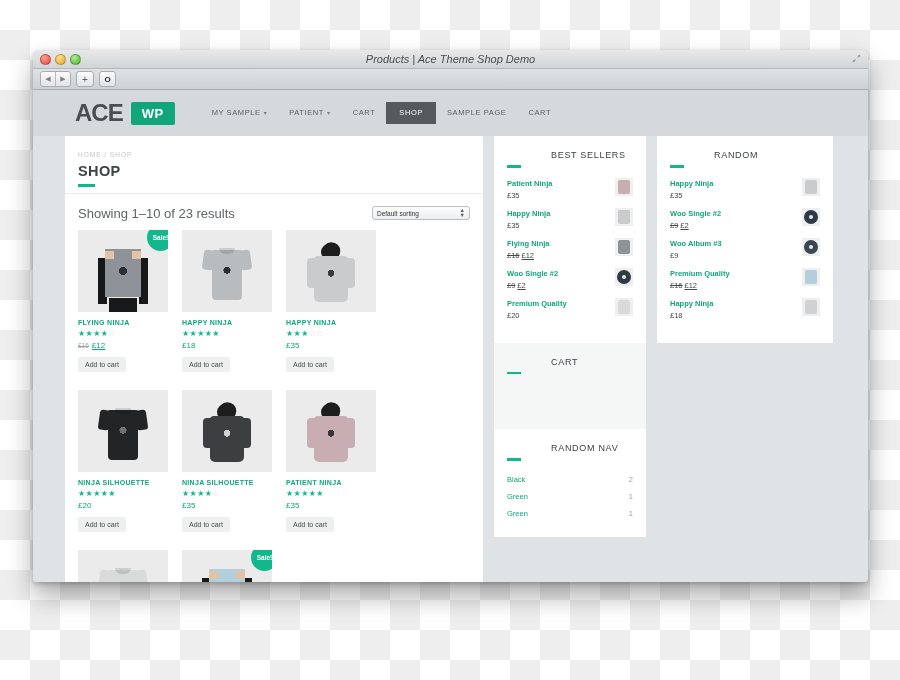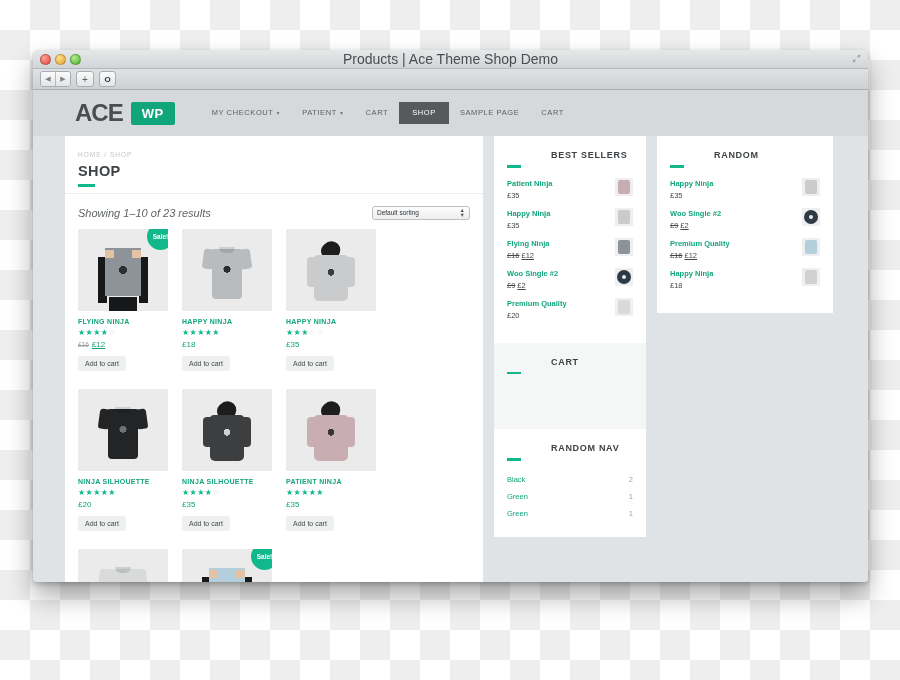--- a/index.html
+++ b/index.html
@@ -24,22 +24,23 @@
     height:18px;position:relative;
     background:linear-gradient(#e6e8e9,#d2d5d8);
     border-bottom:1px solid #b4b8bb;
   }
   .lights{position:absolute;left:7px;top:4px;display:flex;gap:4px;}
   .light{width:9px;height:9px;border-radius:50%;border:1px solid rgba(0,0,0,.22);}
   .l-red{background:radial-gradient(circle at 35% 30%,#ff9f94,#e0483c);}
   .l-yel{background:radial-gradient(circle at 35% 30%,#ffe08a,#e5a52b);}
   .l-grn{background:radial-gradient(circle at 35% 30%,#b4ef8f,#49af2d);}
   .wintitle{
-    text-align:center;font-size:14px;color:#4a4d50;line-height:18px;
+    text-align:center;font-size:11px;color:#4a4d50;line-height:18px;
     font-family:"Liberation Sans",sans-serif;
+    font-style:italic;
   }
   .expand{position:absolute;right:7px;top:4px;width:9px;height:9px;opacity:.45;}
   
   .toolbar{
     height:20px;display:flex;align-items:center;gap:5px;padding:0 7px;
     background:linear-gradient(#dfe2e4,#cdd1d4);
     border-bottom:1px solid #aaaeb1;
   }
   .navbtns{display:flex;border:1px solid #a9adb0;border-radius:3px;overflow:hidden;height:14px;}
   .navbtn{
@@ -94,21 +95,21 @@
   .colmain{width:418px;background:#fff;}
   .colmid{width:152px;}
   .colright{width:176px;}
   .pad{padding:0 13px;}
   
   .crumb{font-size:6.5px;color:#c2c6c9;letter-spacing:1px;padding-top:15px;}
   .shoptitle{font-size:14.5px;font-weight:bold;color:#3e4245;letter-spacing:.4px;margin-top:5px;}
   .greenrule{width:17px;height:2.5px;background:#11b88c;margin-top:5px;}
   .divider{height:1px;background:#ececec;margin-top:6px;}
   .resultsrow{display:flex;align-items:center;justify-content:space-between;padding:12px 0 9px;}
-  .results{font-size:11px;color:#5f6366;font-style:italic;text-align:center;}
+  .results{font-size:13px;color:#5f6366;text-align:center;}
   .sortsel{
     width:88px;height:12px;border:1px solid #bcc0c3;border-radius:3px;
     background:linear-gradient(#fdfdfd,#eceef0);
     display:flex;align-items:center;padding:0 4px;font-size:6.5px;color:#2f3235;
   }
   .sortarrows{margin-left:auto;font-size:5.5px;line-height:5px;color:#55595c;text-align:center;}
   
   .grid{display:flex;flex-wrap:wrap;gap:0 14px;}
   .prod{width:90px;margin-bottom:18px;position:relative;}
   .thumb{
@@ -126,21 +127,21 @@
   .price{margin-top:3px;font-size:8px;color:#11a57c;}
   .price .old{color:#9aa0a4;text-decoration:line-through;font-size:6.5px;margin-right:3px;}
   .price .new{text-decoration:underline;}
   .atc{
     margin-top:7px;display:inline-block;background:#eeefef;color:#46494c;
     font-size:7px;padding:4px 7px;border-radius:2px;
   }
   
   .widget{background:#fff;padding:14px 13px 15px;}
   .widget.alt{background:#f5f6f6;}
-  .wtitle{font-size:9px;font-weight:bold;color:#3e4245;letter-spacing:.7px;padding-left:44px;}
+  .wtitle{font-size:9px;font-weight:normal;color:#3e4245;letter-spacing:.7px;padding-left:44px;}
   .wrule{width:14px;height:2.5px;background:#11b88c;margin-top:5px;}
   .plist{margin-top:10px;}
   .pitem{display:flex;align-items:flex-start;gap:6px;margin-bottom:8px;}
   .pitem .txt{flex:1;}
   .pitem .nm{font-size:7.5px;font-weight:bold;color:#11a57c;line-height:11px;}
   .pitem .pr{font-size:7.5px;color:#45484b;margin-top:2px;}
   .pitem .pr .old{text-decoration:line-through;color:#45484b;margin-right:2px;}
   .pitem .pr .new{text-decoration:underline;}
   .mini{width:18px;height:18px;background:#efefef;flex:0 0 auto;position:relative;overflow:hidden;}
   .searchbox{
@@ -210,21 +211,21 @@
     <div class="obtn">O</div>
   </div>
 
   <div class="site">
 
     <div class="sitehead">
       <div class="logo">ACE</div>
       <div class="wp">WP</div>
       <div class="mainnav">
         <div class="navitem">
-          <span>MY CHECKOUT</span>
+          <span>MY SAMPLE</span>
           <span class="chev">▾</span>
         </div>
         <div class="navitem">
           <span>PATIENT</span>
           <span class="chev">▾</span>
         </div>
         <div class="navitem">CART</div>
         <div class="navitem active">SHOP</div>
         <div class="navitem">SAMPLE PAGE</div>
         <div class="navitem">CART</div>
@@ -431,20 +432,29 @@
                 <div class="txt">
                   <div class="nm">Woo Single #2</div>
                   <div class="pr"><span class="old">£9</span><span class="new">£2</span></div>
                 </div>
                 <div class="mini">
                   <div class="cd" style="background:#2e3b47"></div>
                 </div>
               </div>
               <div class="pitem">
                 <div class="txt">
+                  <div class="nm">Woo Album #3</div>
+                  <div class="pr"><span>£9</span></div>
+                </div>
+                <div class="mini">
+                  <div class="cd" style="background:#3a4652"></div>
+                </div>
+              </div>
+              <div class="pitem">
+                <div class="txt">
                   <div class="nm">Premium Quality</div>
                   <div class="pr"><span class="old">£16</span><span class="new">£12</span></div>
                 </div>
                 <div class="mini">
                   <div style="position:absolute;left:3px;top:2px;width:12px;height:14px;background:#b3cfdc;border-radius:2px"></div>
                 </div>
               </div>
               <div class="pitem">
                 <div class="txt">
                   <div class="nm">Happy Ninja</div>

